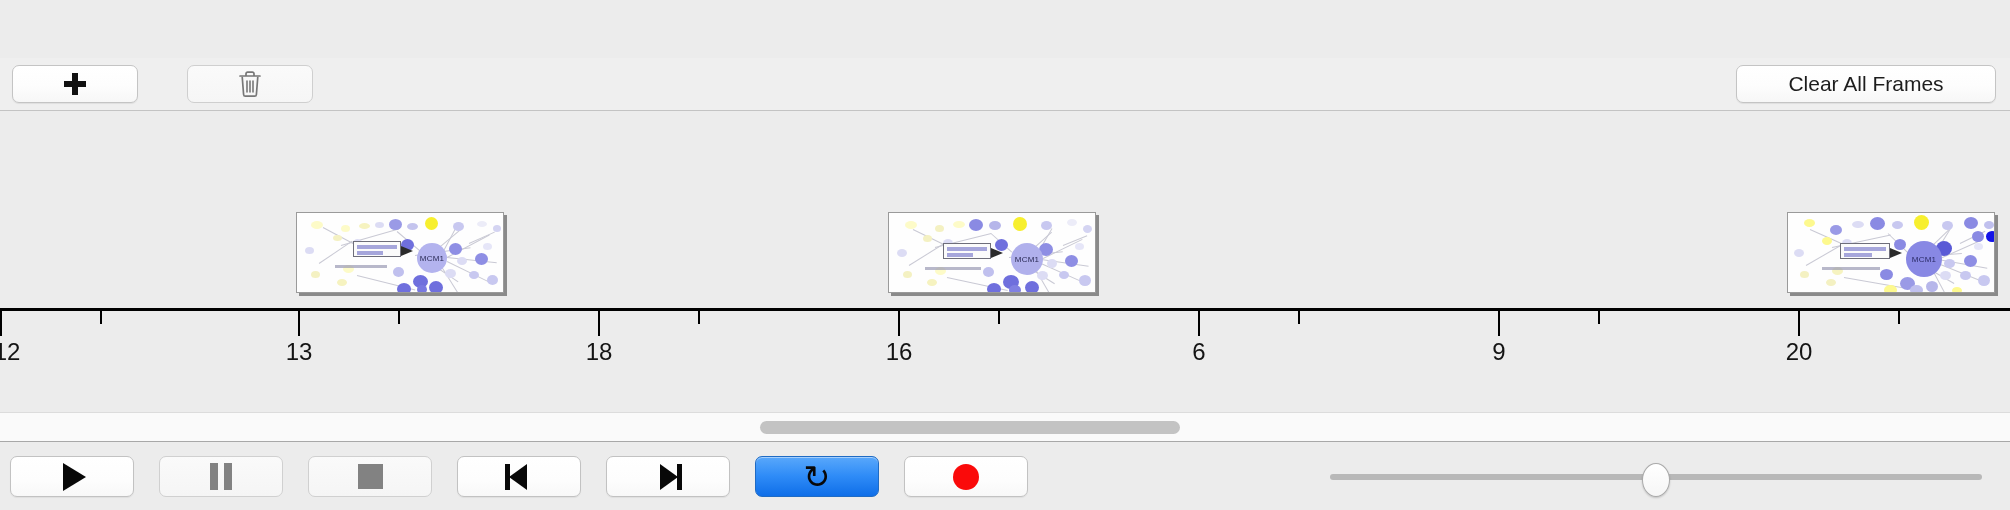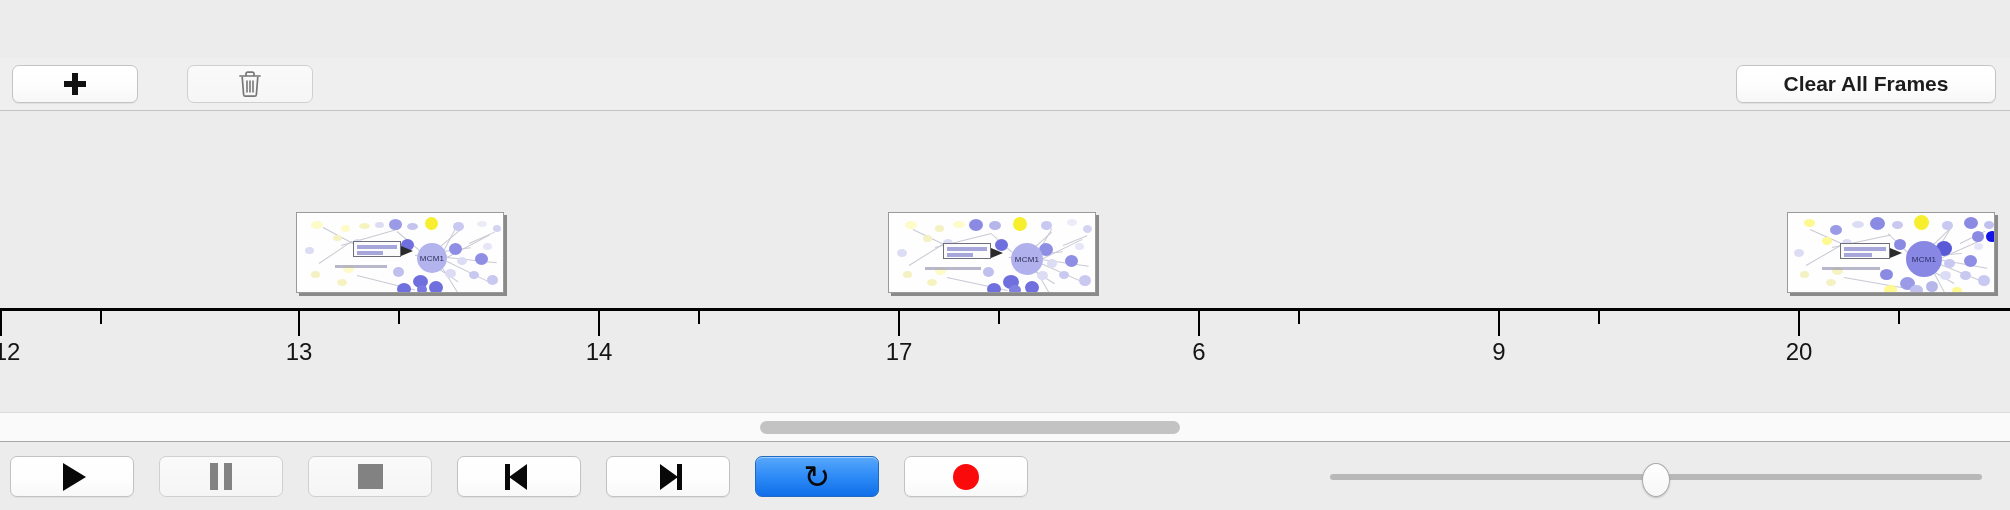--- a/index.html
+++ b/index.html
@@ -97,21 +97,21 @@
     cursor: default;
   }
   .tbtn.flat {
     background: linear-gradient(to bottom, #fafafa 0%, #f6f6f6 100%);
     box-shadow: none;
     border-color: #cfcfcf;
   }
   #btn-add   { left: 12px;  top: 7px; width: 126px; height: 38px; }
   #btn-del   { left: 187px; top: 7px; width: 126px; height: 38px; }
   #btn-clear { left: 1736px;top: 7px; width: 260px; height: 38px; }
-  .clear-label { font-size: 21px; color: #1d1d1d; font-weight: bold; }
+  .clear-label { font-size: 21px; color: #1d1d1d; }
 
   .plus-glyph {
     position: relative; width: 24px; height: 24px;
   }
   .plus-glyph::before, .plus-glyph::after {
     content: ""; position: absolute; background: #111;
   }
   .plus-glyph::before { left: 9px; top: 1px;  width: 6px; height: 22px; }
   .plus-glyph::after  { left: 1px; top: 9px;  width: 22px; height: 6px; }
 
@@ -520,22 +520,22 @@
     <div class="tick minor" style="left:998px;"></div>
     <div class="tick major" style="left:1198px;"></div>
     <div class="tick minor" style="left:1298px;"></div>
     <div class="tick major" style="left:1498px;"></div>
     <div class="tick minor" style="left:1598px;"></div>
     <div class="tick major" style="left:1798px;"></div>
     <div class="tick minor" style="left:1898px;"></div>
 
     <div class="tick-label" style="left:7px;">12</div>
     <div class="tick-label" style="left:299px;">13</div>
-    <div class="tick-label" style="left:599px;">14</div>
-    <div class="tick-label" style="left:899px;">17</div>
+    <div class="tick-label" style="left:599px;">18</div>
+    <div class="tick-label" style="left:899px;">16</div>
     <div class="tick-label" style="left:1199px;">6</div>
     <div class="tick-label" style="left:1499px;">9</div>
     <div class="tick-label" style="left:1799px;">20</div>
 
   </div>
 
   <div class="scroll-row">
     <div class="scroll-thumb"></div>
   </div>
 

